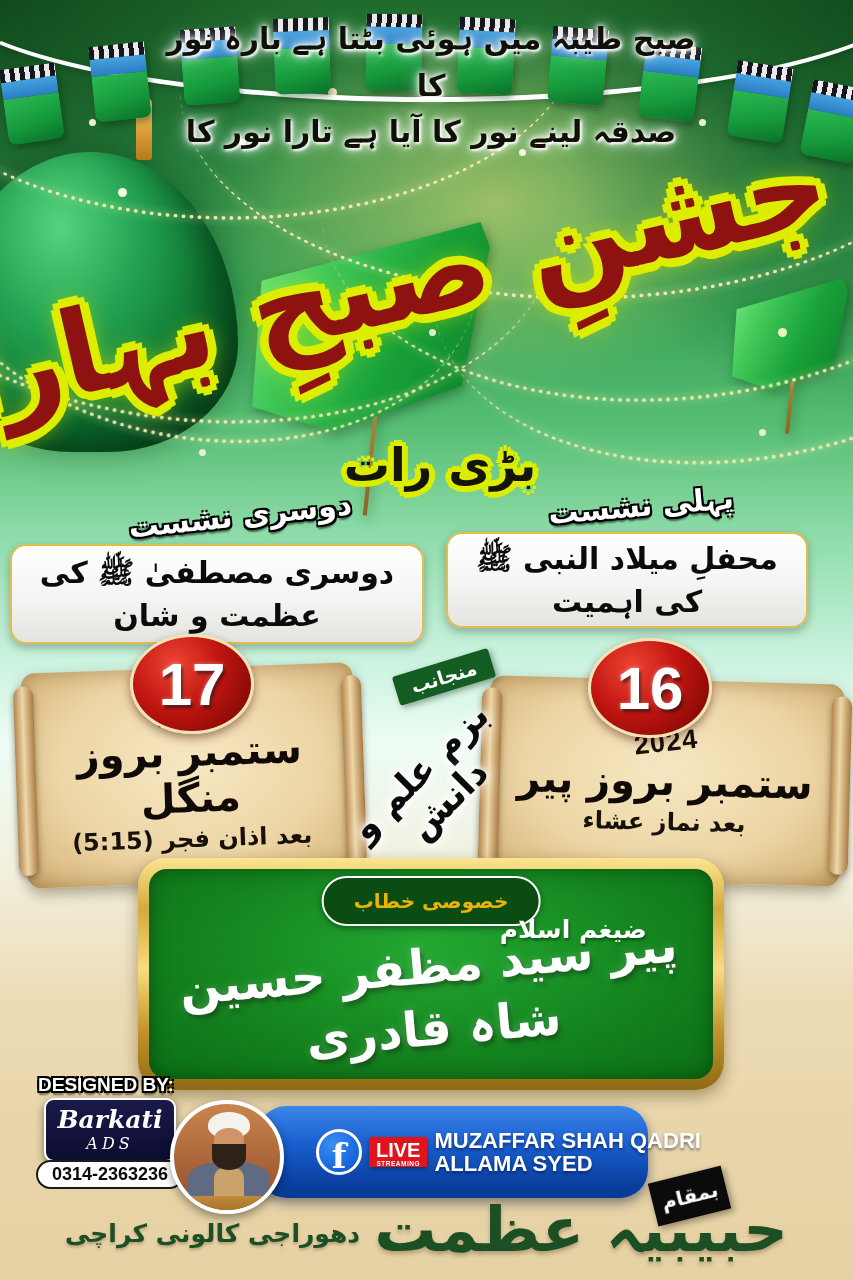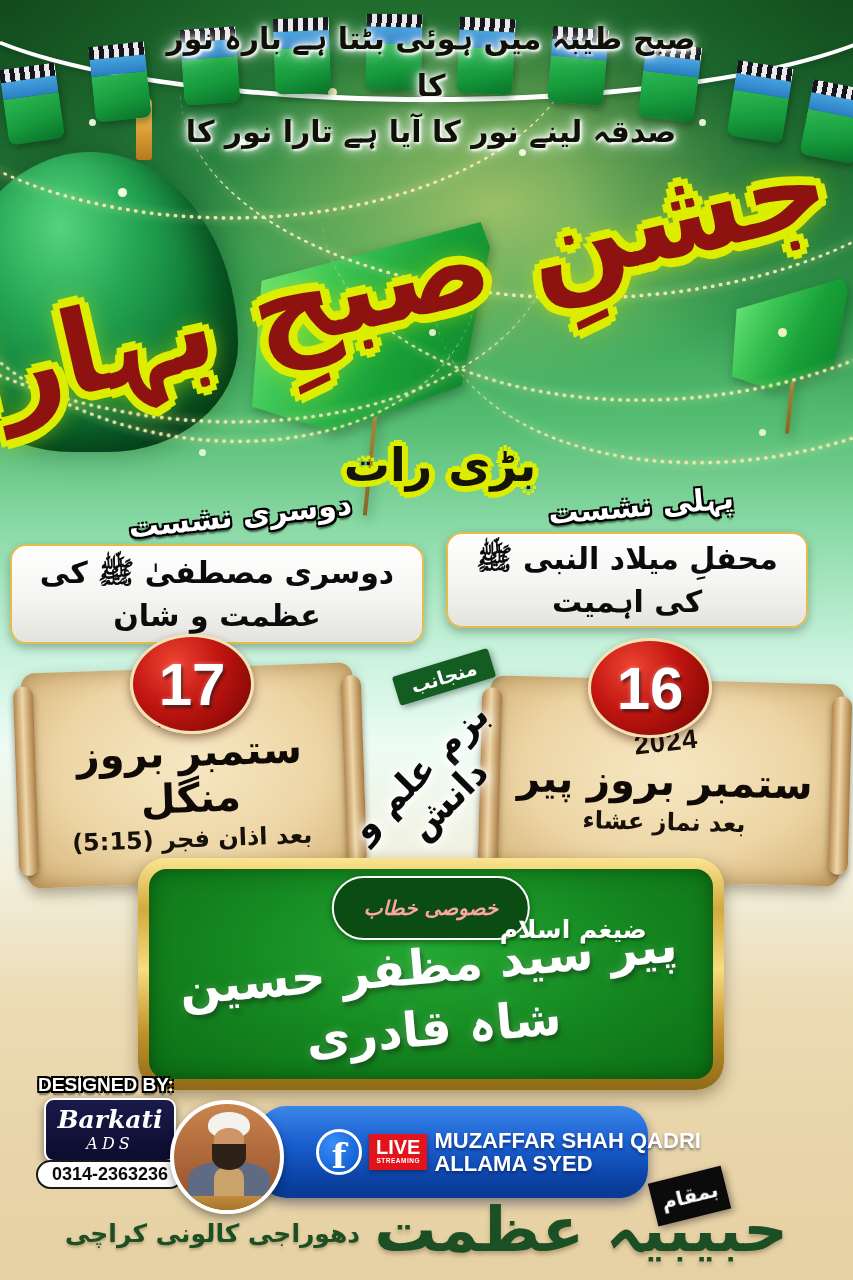--- a/index.html
+++ b/index.html
@@ -118,23 +118,23 @@
     text-shadow:0 0 6px #fff, 0 0 12px #fff, 0 0 20px rgba(255,255,255,.95); }
 
   .gold-frame{ position:absolute; left:138px; top:858px; width:586px; height:232px; z-index:14;
     border-radius:28px; padding:11px;
     background:linear-gradient(180deg,#fbe590 0%, #d3a93c 22%, #f8dc7e 48%, #c2922c 75%, #8f6a15 100%);
     box-shadow:0 6px 16px rgba(60,40,0,.4); }
   .green-inner{ position:relative; width:100%; height:100%; border-radius:18px;
     background:radial-gradient(ellipse at 50% 38%, #23a832 0%, #14851f 55%, #0c6e15 100%);
     box-shadow:inset 0 0 18px rgba(0,40,0,.5); }
   .khitab-pill{ position:absolute; top:7px; left:50%; transform:translateX(-50%);
-    background:#0a4c12; border:2px solid #fff; border-radius:999px; color:#fca5a5;
-    font-weight:bold; font-size:20px; padding:18px 30px; white-space:nowrap;
-    box-shadow:0 2px 6px rgba(0,30,0,.5);font-style:italic; }
+    background:#0a4c12; border:2px solid #fff; border-radius:999px; color:#eab308;
+    font-weight:bold; font-size:20px; padding:11px 30px; white-space:nowrap;
+    box-shadow:0 2px 6px rgba(0,30,0,.5); }
   .honorific{ position:absolute; top:46px; right:66px; color:#fff; font-weight:bold; font-size:25px;
     text-shadow:1px 2px 3px rgba(0,40,0,.6); }
   .speaker-name{ position:absolute; top:66px; left:0; right:0; padding:0 24px; text-align:center;
     color:#fff; font-weight:bold; font-size:48px; line-height:1.3; transform:rotate(-5deg);
     text-shadow:2px 4px 5px rgba(0,40,0,.55), 0 0 10px rgba(255,255,255,.25); }
 
   .designed-label{ position:absolute; left:38px; top:1074px; z-index:15; color:#fff;
     font-family:"Liberation Sans",sans-serif; font-weight:800; font-size:19px; }
   .designer-card{ position:absolute; left:44px; top:1098px; z-index:15; width:132px;
     background:linear-gradient(180deg,#1a1a4a,#0c0c30); border:2px solid #fff; border-radius:10px;
@@ -158,21 +158,21 @@
 
   .live-bar{ position:absolute; left:258px; top:1106px; width:390px; height:92px; z-index:16;
     border-radius:28px; display:flex; align-items:center; gap:7px; padding:0 10px 0 58px;
     background:linear-gradient(180deg,#3b86e8 0%, #1a5fd0 40%, #0a3f9f 85%, #093a93 100%);
     box-shadow:0 5px 12px rgba(0,10,60,.45); }
   .fb-badge{ width:46px; height:46px; border-radius:50%; flex:0 0 auto;
     background:radial-gradient(circle at 35% 30%, #3b8ff5, #1465d8 70%, #0c4fb0);
     border:3px solid #fff; color:#fff; display:flex; align-items:flex-end; justify-content:center;
     font-family:"DejaVu Serif",serif; font-weight:bold; font-size:34px; line-height:.92; overflow:hidden; }
   .live-badge{ flex:0 0 auto; background:#e3131b; color:#fff; text-align:center;
-    padding:3px 7px 6px; box-shadow:0 2px 4px rgba(0,0,0,.35); }
+    padding:3px 7px 0; box-shadow:0 2px 4px rgba(0,0,0,.35); }
   .live-badge .lv{ font-family:"Liberation Sans",sans-serif; font-weight:800; font-size:20px; line-height:1; display:block; }
   .live-badge .st{ font-family:"Liberation Sans",sans-serif; font-weight:700; font-size:6.5px; letter-spacing:.5px; line-height:1.1; display:block; }
   .speaker-en{ color:#fff; font-family:"Liberation Sans",sans-serif; font-weight:800;
     font-size:22px; line-height:1.05; white-space:nowrap; text-shadow:0 2px 3px rgba(0,10,50,.5); }
 
   .venue-tag{ position:absolute; left:652px; top:1174px; z-index:18; background:#0b0b0b;
     color:#fff; font-weight:bold; font-size:20px; padding:10px 9px; transform:rotate(-14deg);
     box-shadow:2px 3px 7px rgba(0,0,0,.4); }
   .venue-strip{ position:absolute; left:0; bottom:0; width:853px; height:92px; z-index:17;
     display:flex; align-items:center; justify-content:center; gap:14px; direction:rtl; padding-bottom:8px; }

